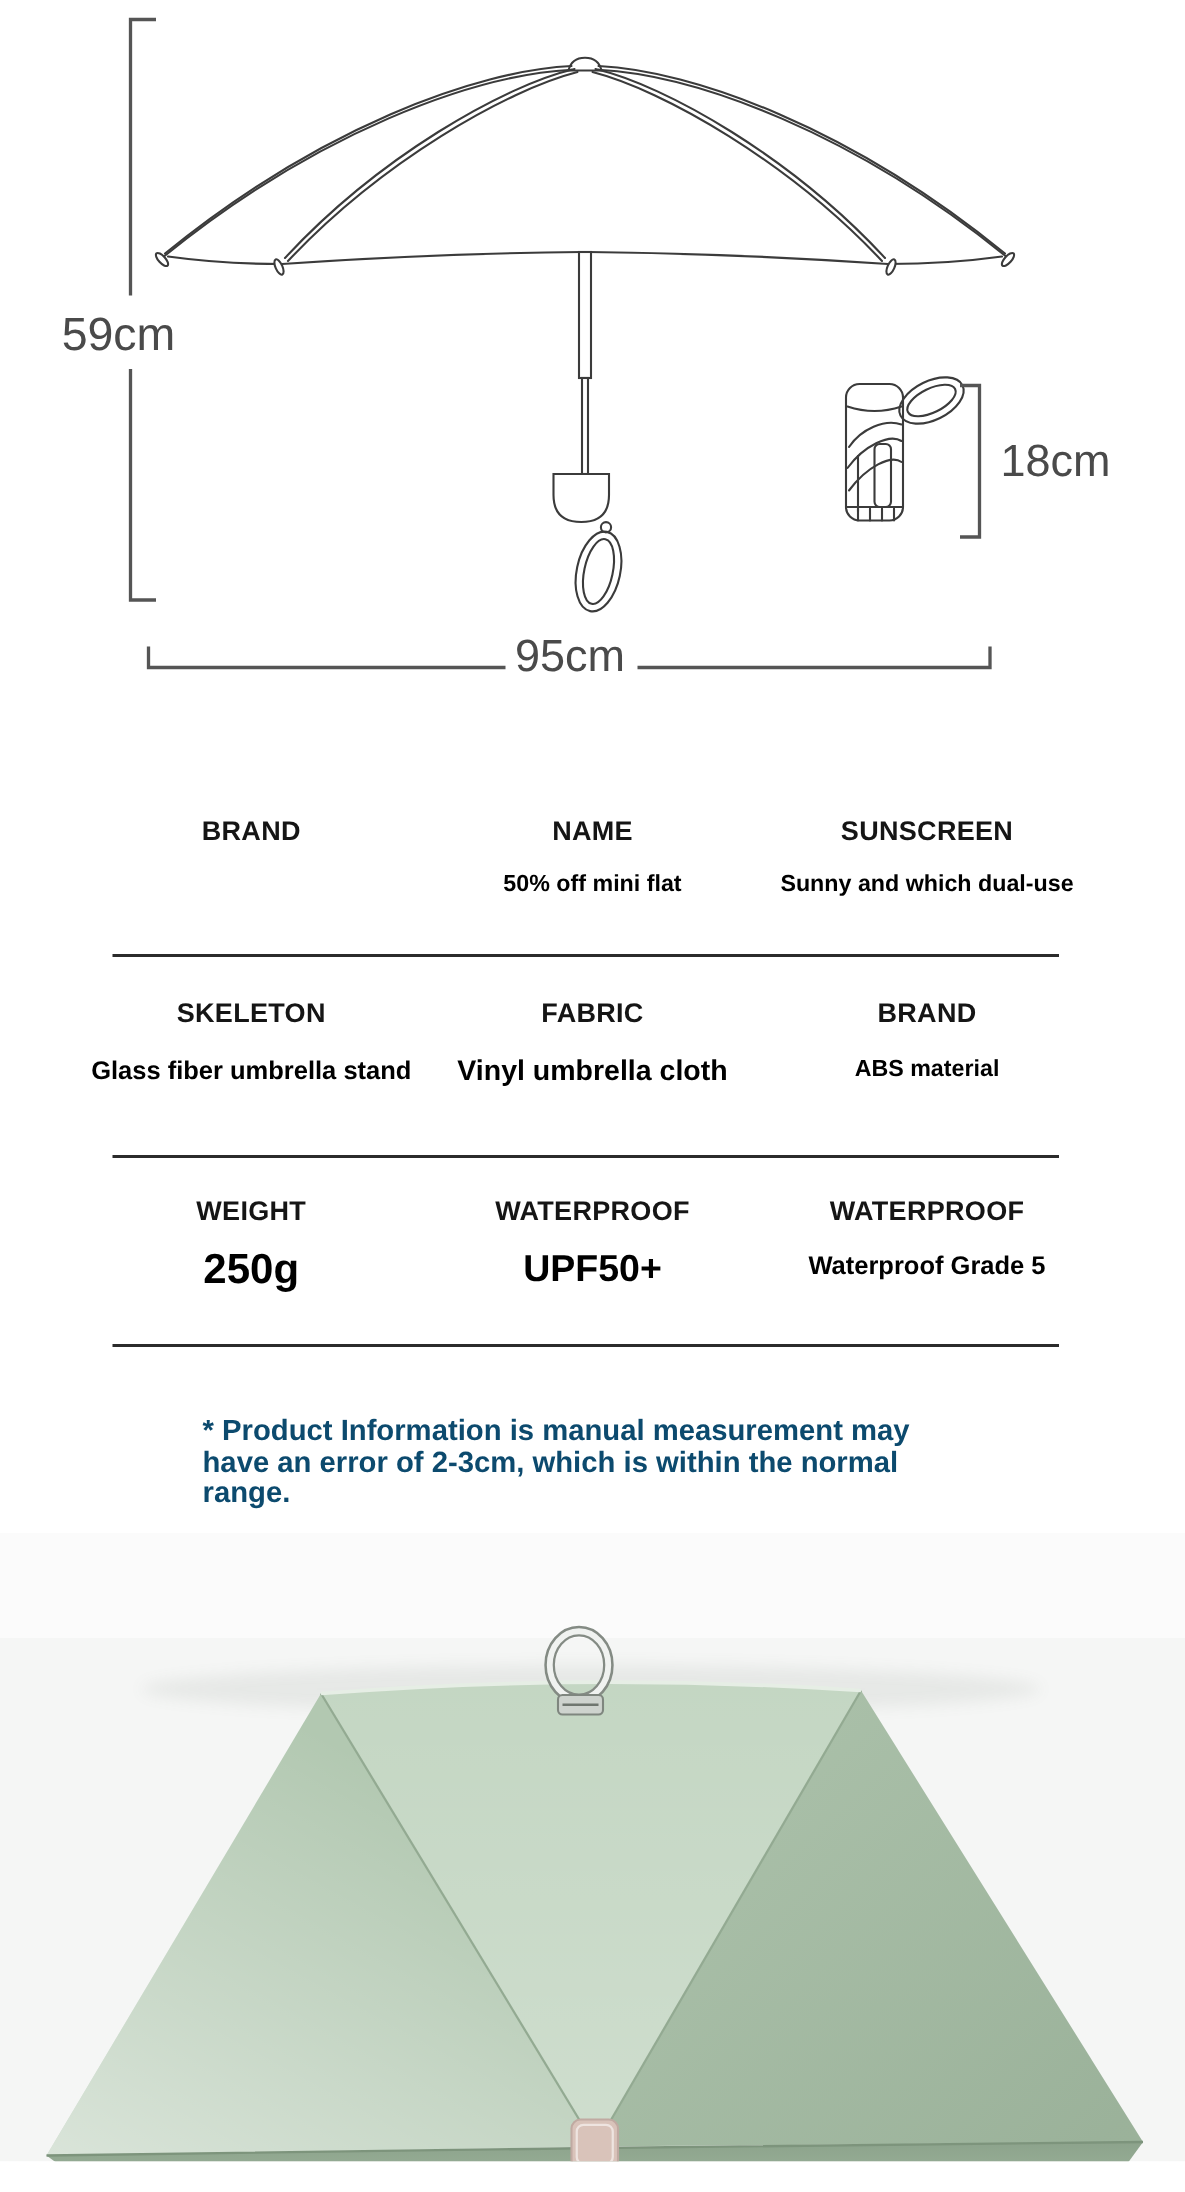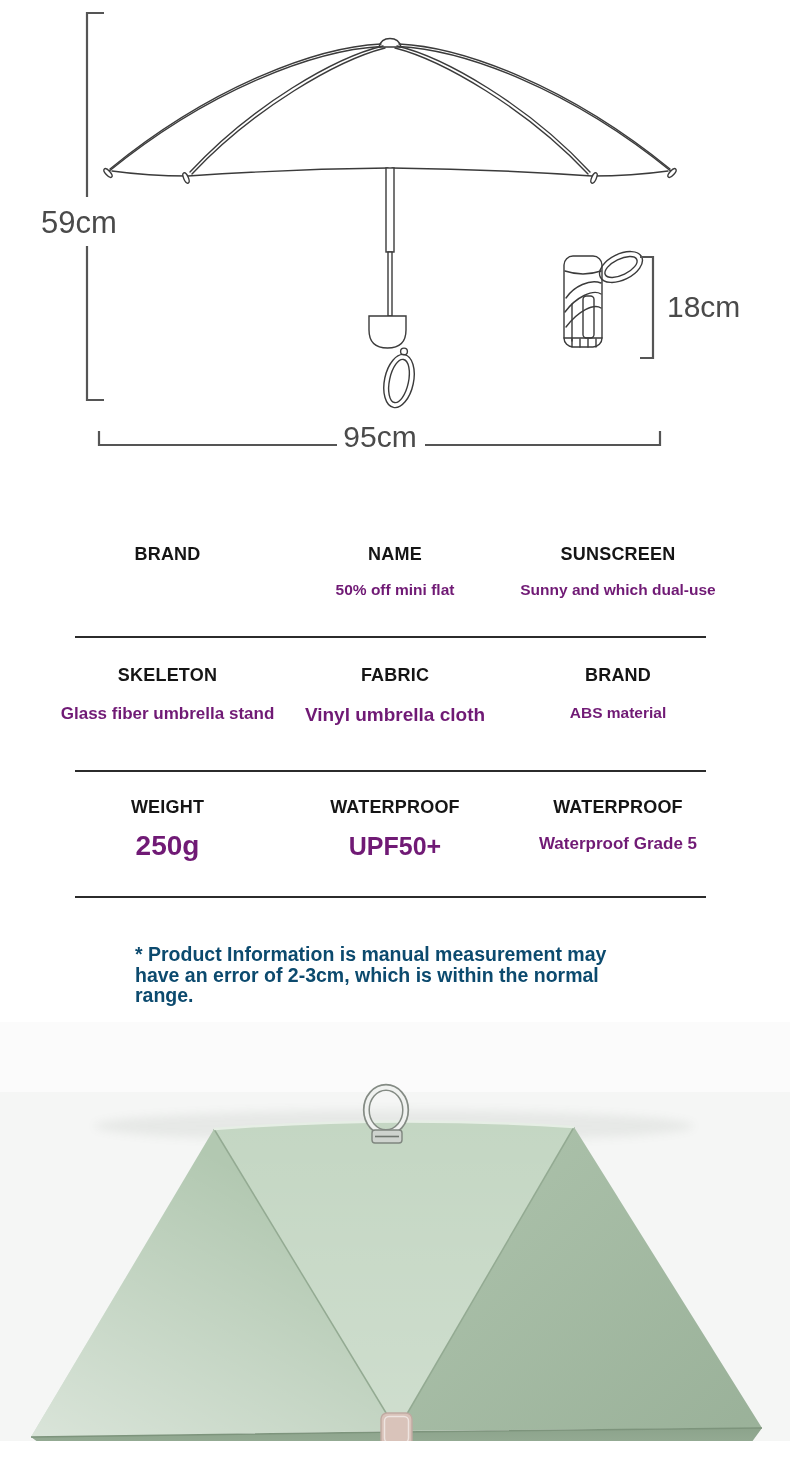--- a/index.html
+++ b/index.html
@@ -7,21 +7,21 @@
     position:relative;width:790px;height:1441px;overflow:hidden;background:#ffffff;
     font-family:"Liberation Sans","DejaVu Sans",sans-serif;
   }
   
   .diagram-svg{position:absolute;left:0;top:0;}
   .dim-text{fill:#4a4a4a;font-family:"Liberation Sans","DejaVu Sans",sans-serif;}
   
   .spec-row{position:absolute;left:75px;width:631px;display:grid;grid-template-columns:185px 270px 176px;text-align:center;}
   .spec-row .cell{display:flex;flex-direction:column;align-items:center;}
   .spec-label{font-weight:700;font-size:18px;line-height:24px;color:#151515;letter-spacing:.2px;white-space:nowrap;}
-  .spec-value{font-weight:700;color:#701a75;white-space:nowrap;}
+  .spec-value{font-weight:700;color:#000000;white-space:nowrap;}
   #row1{top:542px}#row1 .spec-label{margin-bottom:14px}
   #row2{top:663px}#row2 .spec-label{margin-bottom:16px}
   #row3{top:795px}#row3 .spec-label{margin-bottom:13px}
   .v-md{font-size:15.5px;line-height:20px}
   .v-fabric{font-size:19px;line-height:24px}
   .v-skeleton{font-size:17px;line-height:22px}
   .v-weight{font-size:28px;line-height:28px}
   .v-sun{font-size:25px;line-height:28px}
   .v-wp{font-size:17px;line-height:24px}
   .divider{position:absolute;left:75px;width:631px;height:0;border-top:2px solid #2b2b2b;}

